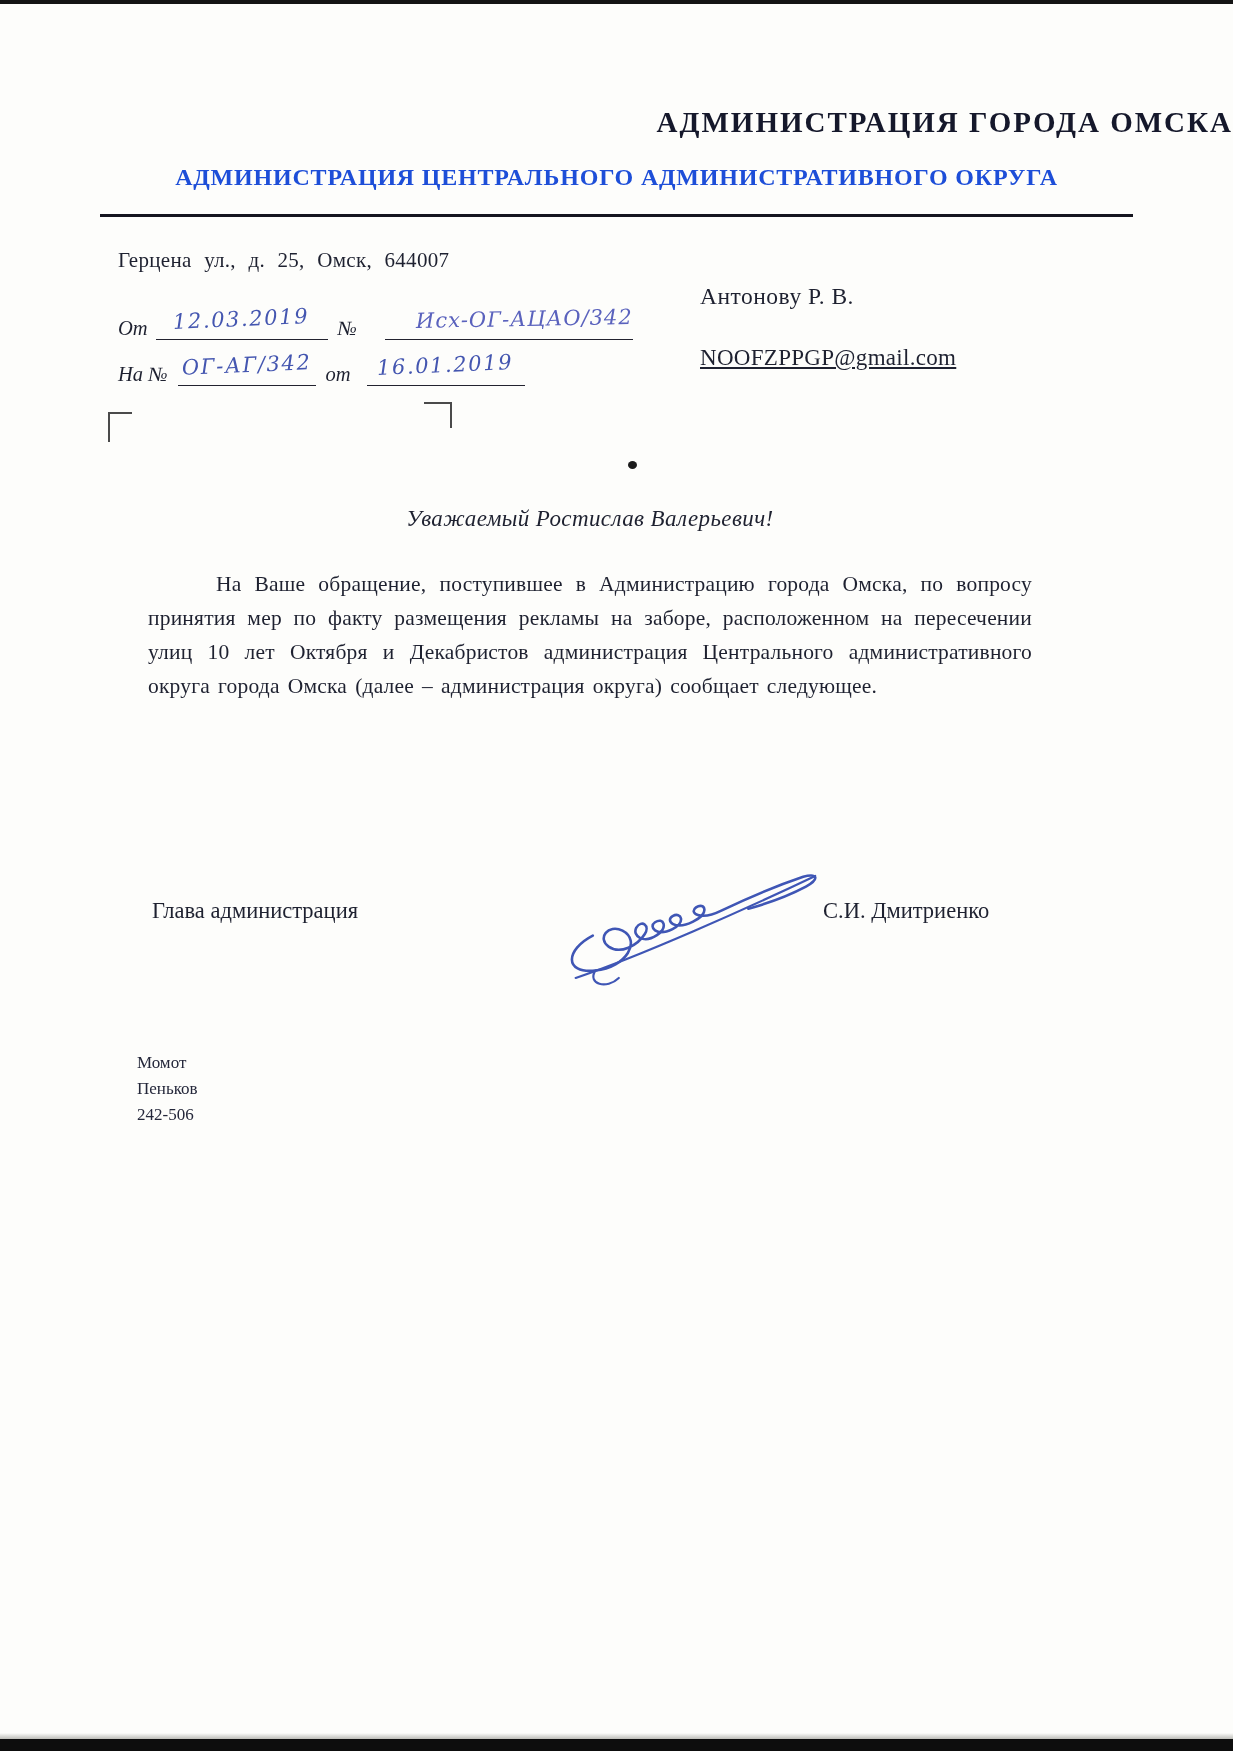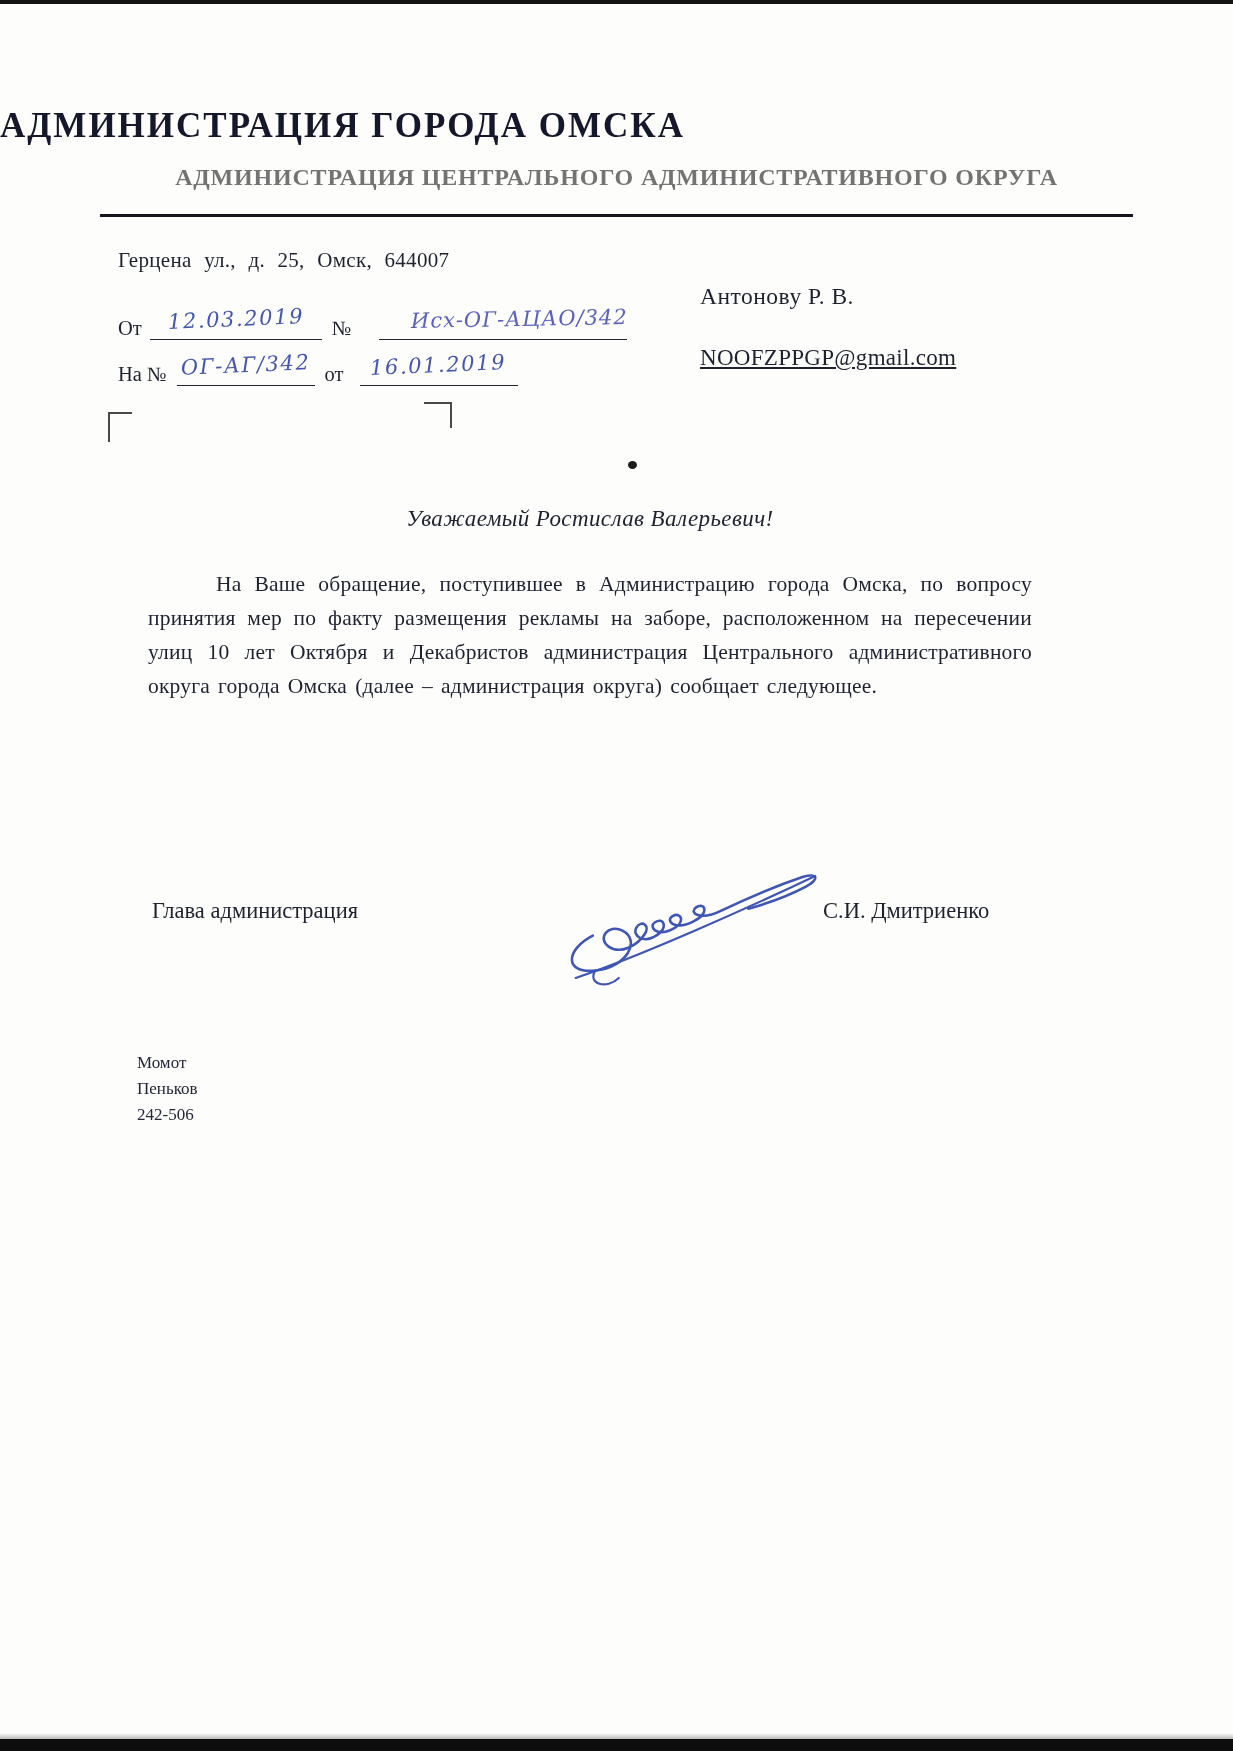--- a/index.html
+++ b/index.html
@@ -15,42 +15,42 @@
     overflow:hidden;
   }
 
   
   .scan-edge-top { position:absolute; top:0; left:0; width:100%; height:4px; background:#141414; }
   .scan-edge-bottom { position:absolute; bottom:0; left:0; width:100%; height:12px; background:#0d0d0d; }
   .scan-edge-bottom-haze { position:absolute; bottom:12px; left:0; width:100%; height:6px; background:linear-gradient(#fdfdfb,#bdbdb8); }
 
   .title1 {
     position:absolute; top:106px; left:0; width:100%;
-    text-align:left; font-weight:bold; font-size:35px; letter-spacing:2px;
+    text-align:right; font-weight:bold; font-size:29px; letter-spacing:2px;
     color:#15182b;
   }
   .title2 {
     position:absolute; top:164px; left:0; width:100%;
     text-align:center; font-weight:bold; font-size:24px; letter-spacing:0.8px;
-    color:#737373;
+    color:#1d4ed8;
   }
   .head-rule {
     position:absolute; top:214px; left:100px; width:1033px; height:3px;
     background:#15151f;
   }
 
   .org-address {
     position:absolute; top:248px; left:118px;
     font-size:21px; word-spacing:7px; letter-spacing:0.3px;
   }
 
   .ref-line { position:absolute; font-size:20.5px; white-space:nowrap; }
   .ref-line1 { top:310px; left:118px; }
   .ref-line2 { top:356px; left:118px; }
-  .ref-label { display:inline-block; }
+  .ref-label { display:inline-block;font-style:italic; }
   .field {
     display:inline-block;
     border-bottom:1.8px solid #23232f;
     text-align:center;
     height:30px;
     vertical-align:bottom;
   }
   .f-date1 { width:172px; margin:0 10px 0 8px; }
   .f-num1  { width:248px; margin-left:28px;text-align:right; }
   .f-num2  { width:138px; margin:0 10px 0 10px; }

